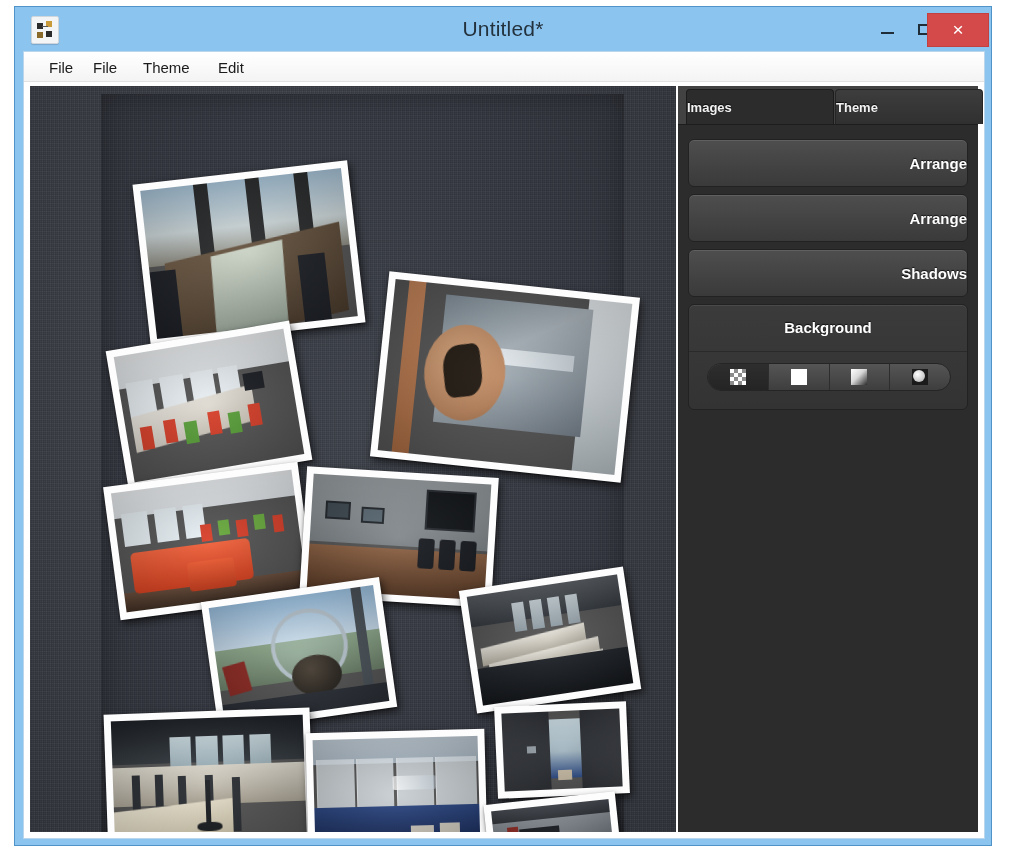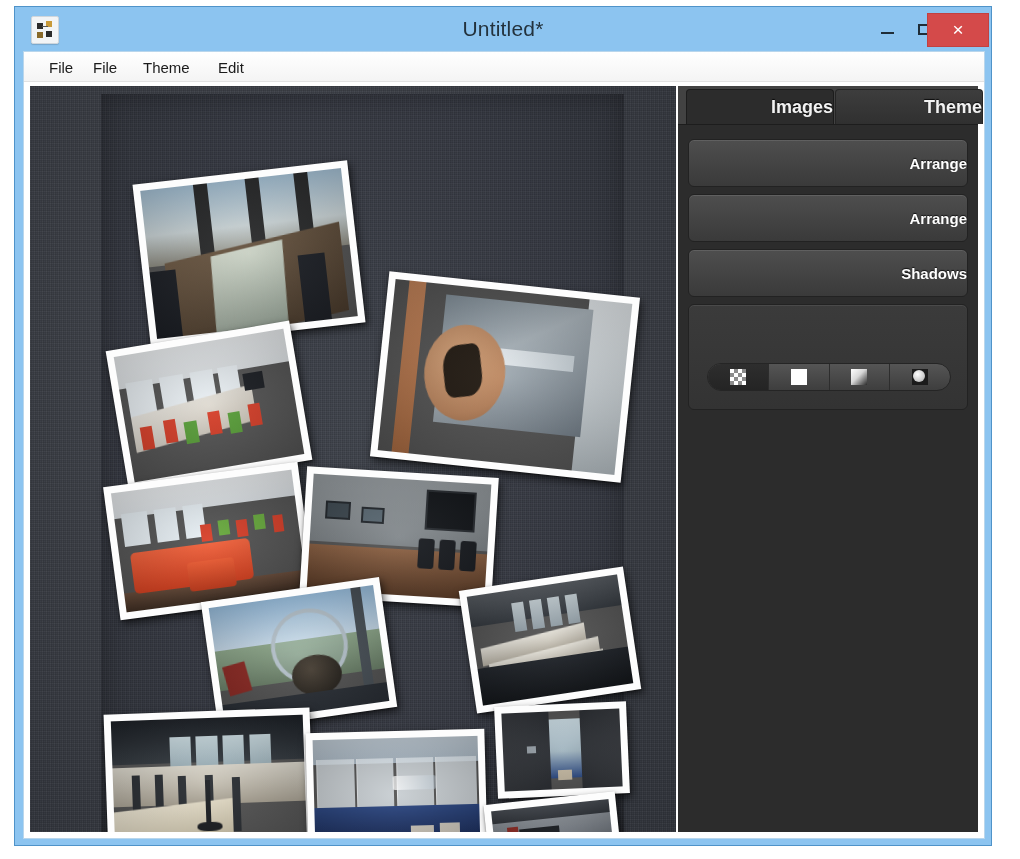--- a/index.html
+++ b/index.html
@@ -189,22 +189,22 @@
   .art-lobby .dark{position:absolute;left:22%;top:26%;width:34%;height:24%;background:#191c21;}
   .art-lobby .red{position:absolute;left:12%;top:22%;width:9%;height:14%;background:#8e2b24;}
 
   
   .panel{
     position:absolute;right:6px;top:34px;width:300px;height:746px;
     background:#424242;
   }
   .tabs{position:absolute;left:0;top:0;width:100%;height:38px;}
   .tab{
-    position:absolute;top:3px;height:35px;line-height:35px;text-align:right;
-    font-size:18px;font-weight:bold;color:#f2f2f2;
+    position:absolute;top:3px;height:35px;line-height:35px;text-align:left;
+    font-size:13px;font-weight:bold;color:#f2f2f2;
     border-radius:4px 4px 0 0;
     text-shadow:0 -1px 1px rgba(0,0,0,.8);
     font-family:"Liberation Sans",sans-serif;
     box-sizing:border-box;
   }
   .tab-active{left:8px;width:148px;background:#2c2c2c;border:1px solid #1c1c1c;border-bottom:none;}
   .tab-idle{left:157px;width:148px;background:linear-gradient(#3d3d3d,#303030);border:1px solid #252525;border-bottom:none;}
   .panel-body{
     position:absolute;left:0;top:38px;right:0;bottom:0;background:#2c2c2c;
     border-top:1px solid #1d1d1d;
@@ -460,20 +460,21 @@
         <div class="tab tab-active">Images</div>
         <div class="tab tab-idle">Theme</div>
       </div>
 
       <div class="panel-body">
         <div class="pbtn pbtn-0">Arrange</div>
         <div class="pbtn pbtn-1">Arrange</div>
         <div class="pbtn pbtn-2">Shadows</div>
 
         <div class="bg-group">
+          <div class="bg-title">Background</div>
           <div class="seg">
             <div class="seg-item sel">
               <span class="sw sw-checker"></span>
             </div>
             <div class="seg-item">
               <span class="sw sw-solid"></span>
             </div>
             <div class="seg-item">
               <span class="sw sw-linear"></span>
             </div>

